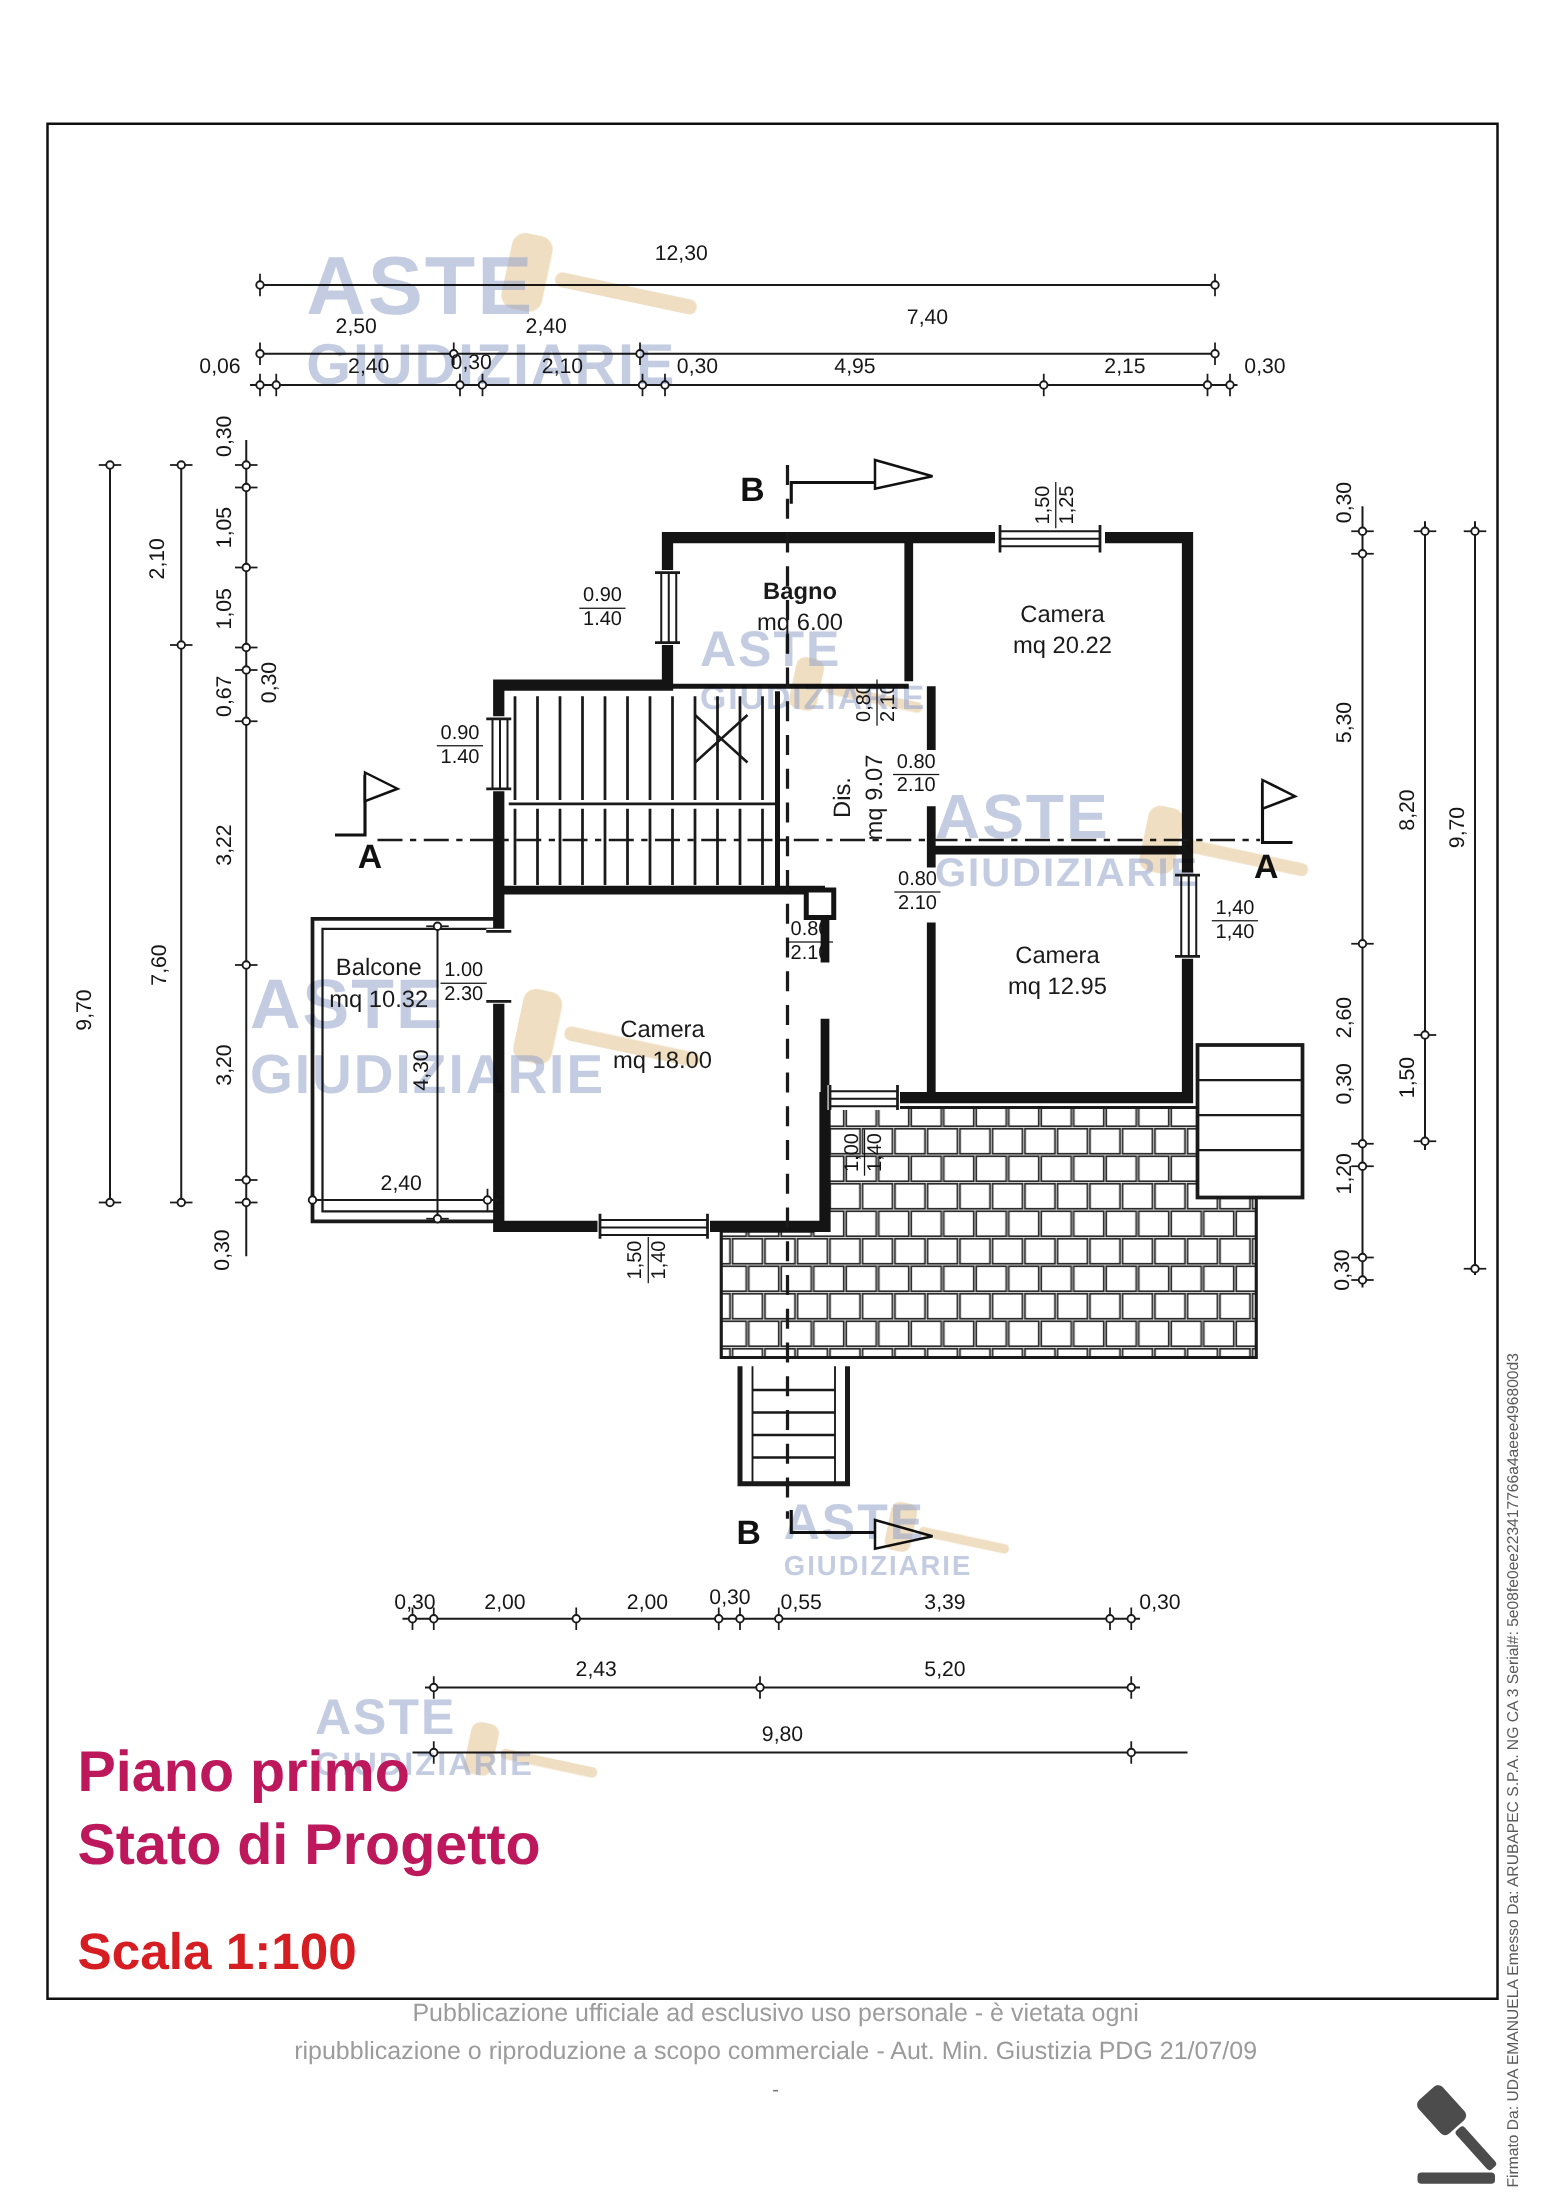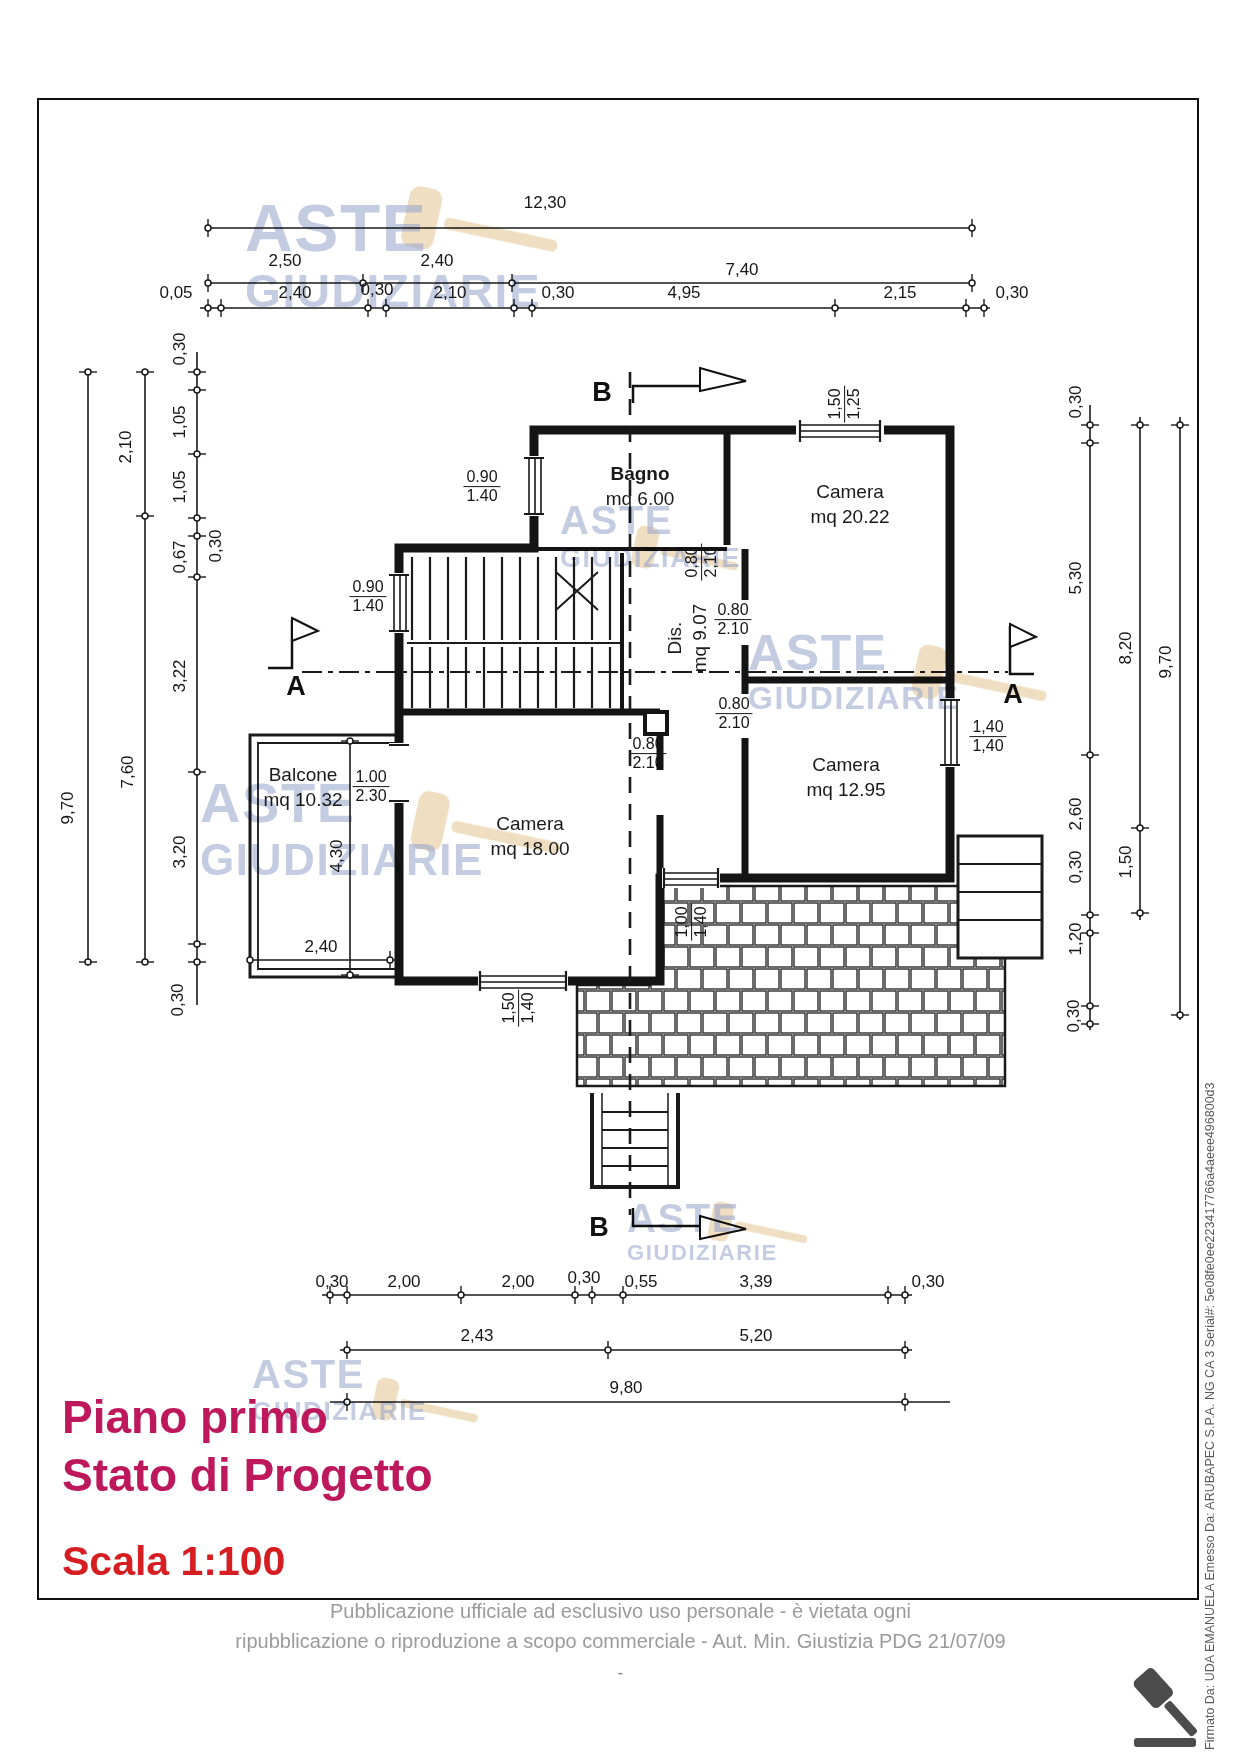--- a/index.html
+++ b/index.html
@@ -329,22 +329,22 @@
         <span style="font-size: 40px;">ASTE</span>
         <span style="font-size: 26px;">GIUDIZIARIE</span>
       </div>
     </div>
 </div>
 
 <div id="labels">
     <div class="dlabel" style="left: 545px; top: 203px;">12,30</div>
     <div class="dlabel" style="left: 285px; top: 261px;">2,50</div>
     <div class="dlabel" style="left: 437px; top: 261px;">2,40</div>
-    <div class="dlabel" style="left: 742px; top: 270px;">7,40</div>
-    <div class="dlabel" style="left: 176px; top: 293px;">0,05</div>
+    <div class="dlabel" style="left: 742px; top: 254px;">7,40</div>
+    <div class="dlabel" style="left: 176px; top: 293px;">0,06</div>
     <div class="dlabel" style="left: 295px; top: 293px;">2,40</div>
     <div class="dlabel" style="left: 377px; top: 290px;">0,30</div>
     <div class="dlabel" style="left: 450px; top: 293px;">2,10</div>
     <div class="dlabel" style="left: 558px; top: 293px;">0,30</div>
     <div class="dlabel" style="left: 684px; top: 293px;">4,95</div>
     <div class="dlabel" style="left: 900px; top: 293px;">2,15</div>
     <div class="dlabel" style="left: 1012px; top: 293px;">0,30</div>
     <div class="dlabel r90" style="left: 68px; top: 808px;">9,70</div>
     <div class="dlabel r90" style="left: 126px; top: 447px;">2,10</div>
     <div class="dlabel r90" style="left: 128px; top: 772px;">7,60</div>

